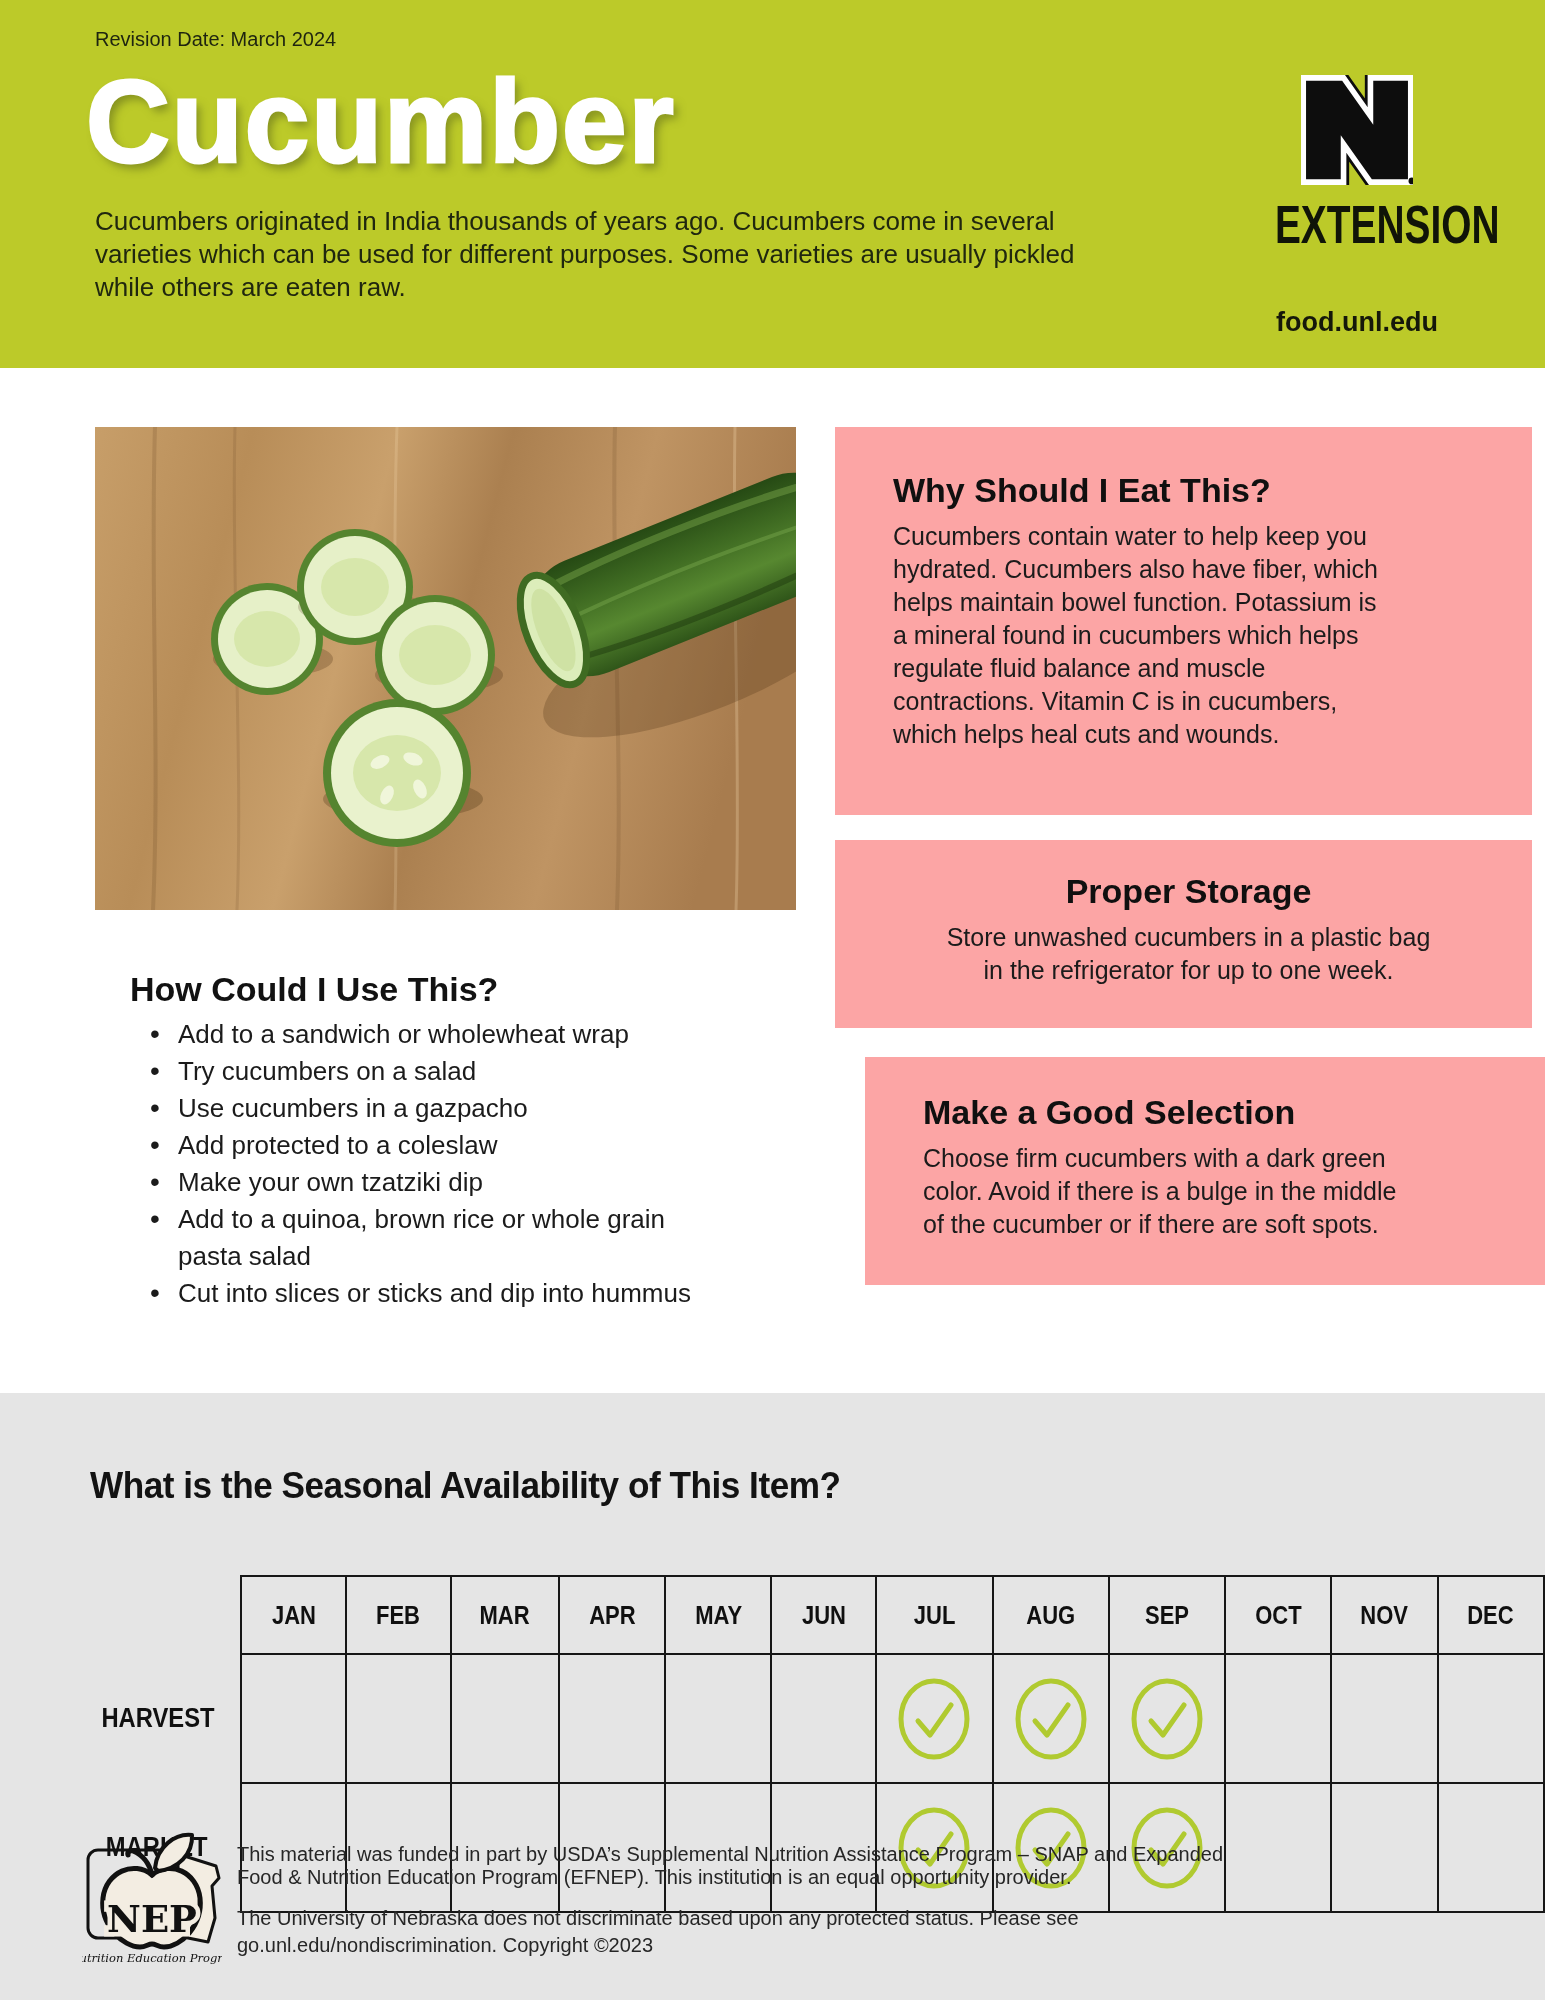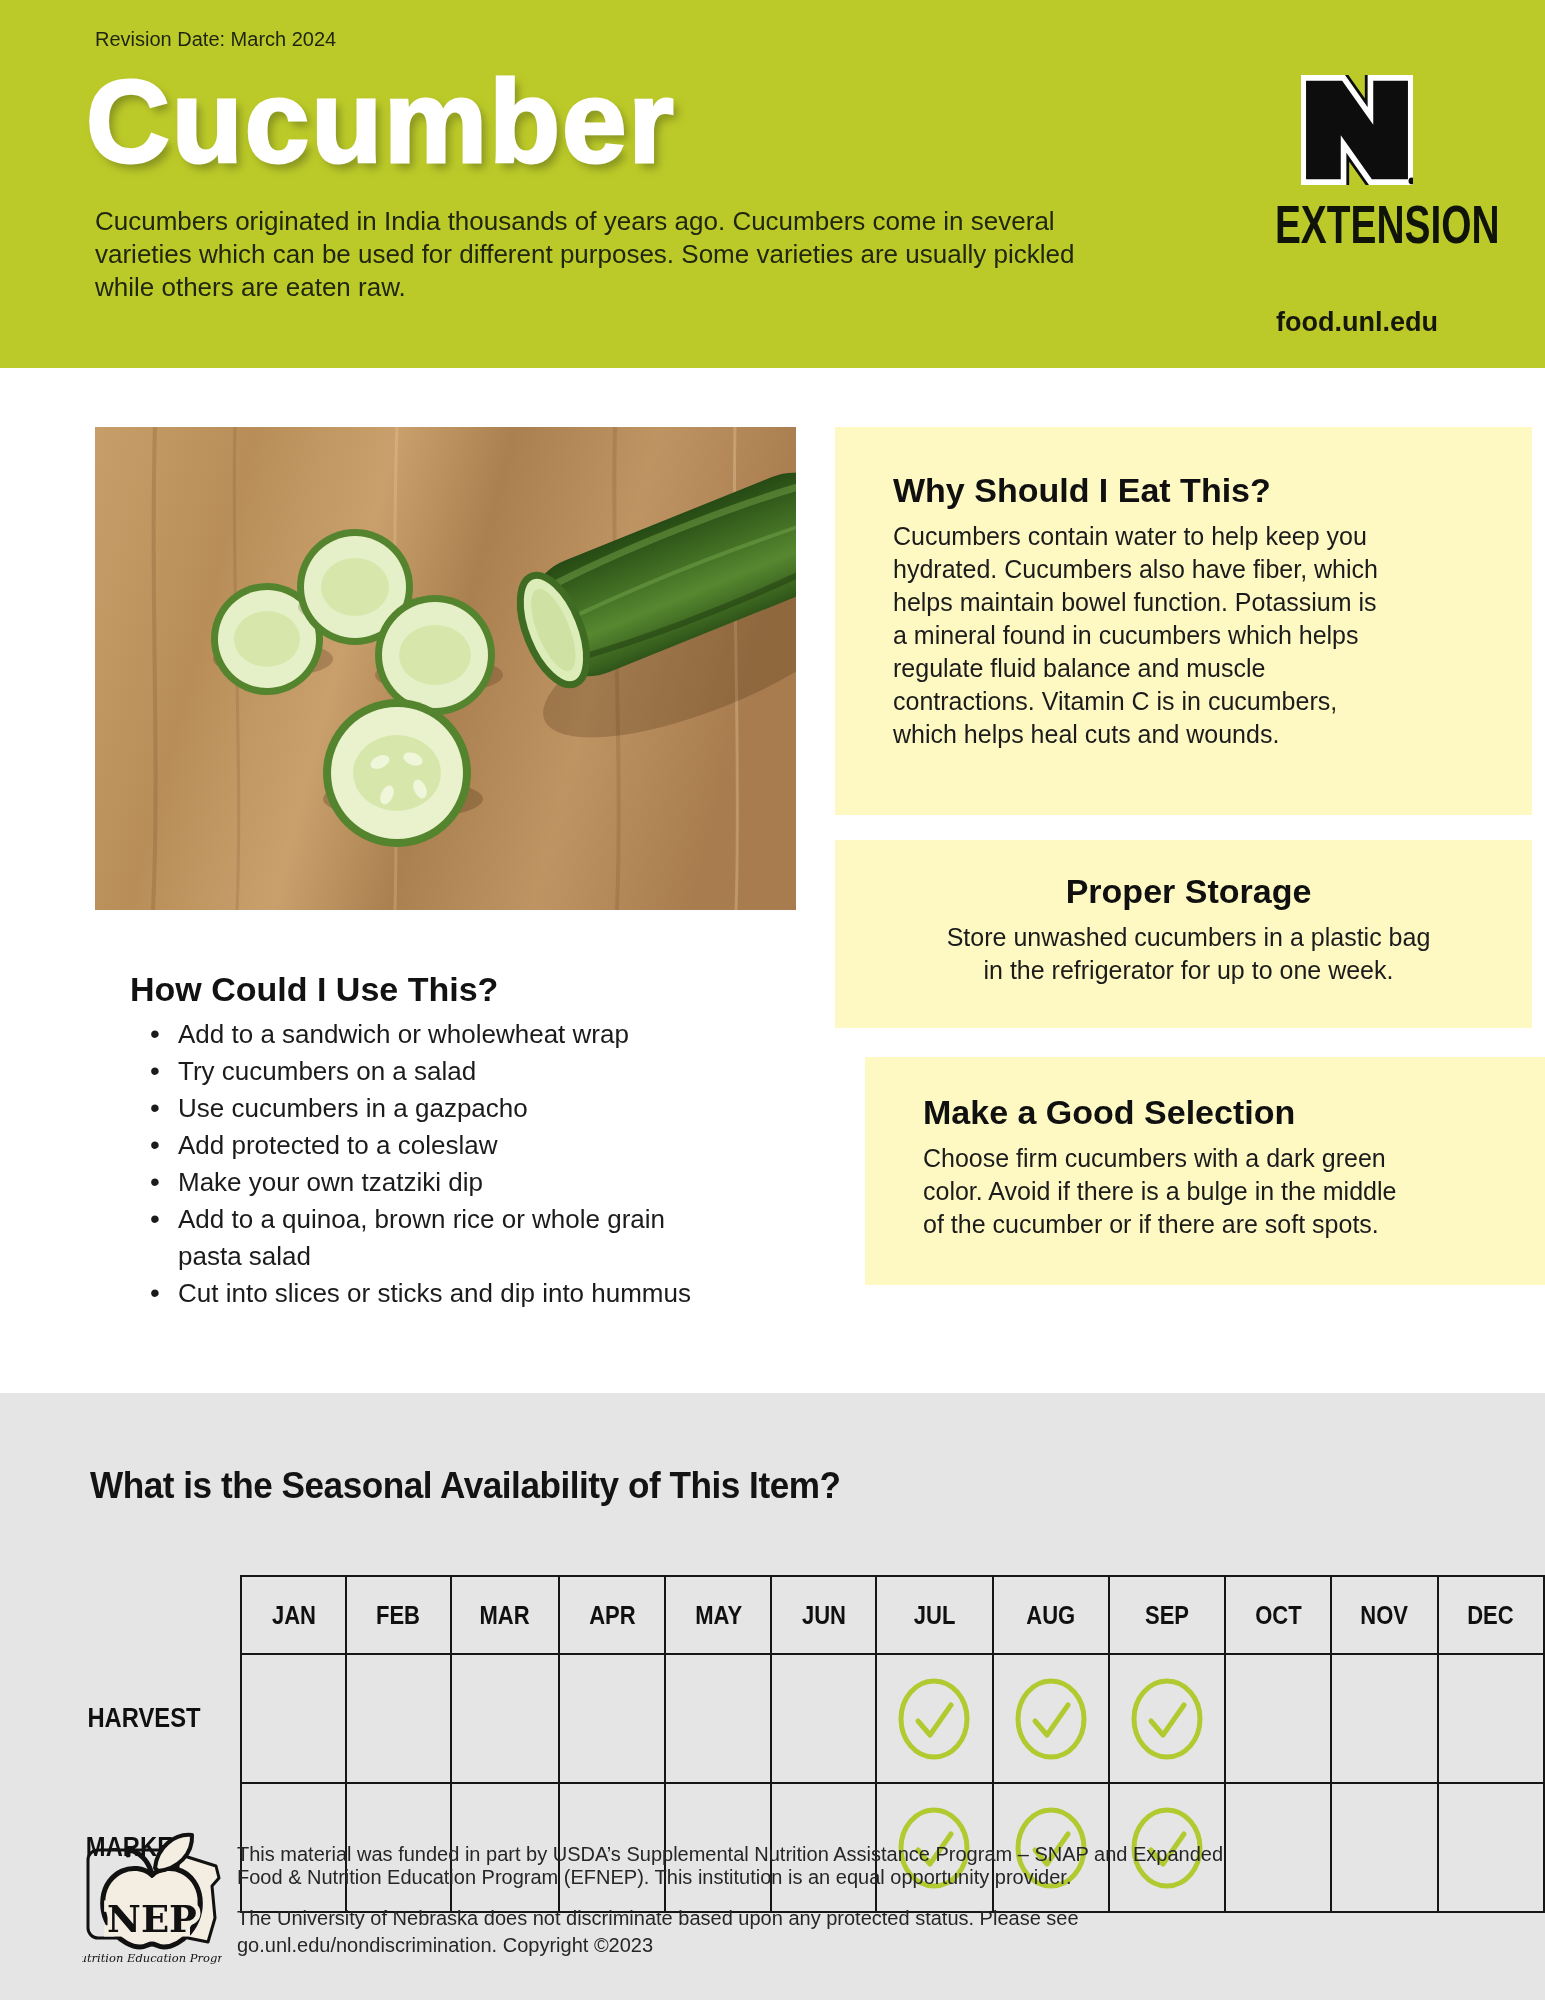--- a/index.html
+++ b/index.html
@@ -24,39 +24,39 @@
   .photo{position:absolute;left:95px;top:427px;width:701px;height:483px;}
 
   
   .usage-heading{position:absolute;left:130px;top:970px;font-size:34px;font-weight:bold;color:#121212;}
   .usage-list{position:absolute;left:148px;top:1016px;margin:0;padding:0;list-style:none;width:560px;}
   .usage-list li{position:relative;padding-left:30px;font-size:26px;line-height:37px;
                  color:#1b1b1b;white-space:pre-line;}
   .usage-list li::before{content:"\2022";position:absolute;left:2px;top:-1px;font-size:28px;color:#1b1b1b;}
 
   
-  .box{position:absolute;left:835px;width:697px;background:#fef9c3;box-sizing:border-box;
+  .box{position:absolute;left:835px;width:697px;background:#fca5a5;box-sizing:border-box;
        padding:0 48px 0 58px;}
   .box h2{margin:0 0 10px 0;font-size:34px;font-weight:bold;color:#101010;}
   .box p{margin:0;font-size:25px;line-height:33px;color:#1b1b1b;white-space:pre-line;}
   .box1{top:427px;height:388px;padding-top:44px;}
   .box2{top:840px;height:188px;padding-top:32px;text-align:center;}
   .box3{top:1057px;height:228px;padding-top:36px;margin-left:30px;}
 
   
   .seasonal{position:absolute;left:0;top:1393px;width:1545px;height:607px;background:#f3ede2;}
   .seasonal-heading{position:absolute;left:90px;top:72px;font-size:37px;font-weight:bold;color:#131313;
                     transform:scaleX(.95);transform-origin:left;white-space:nowrap;letter-spacing:-.5px;}
   .season-table{position:absolute;left:60px;top:182px;border-collapse:collapse;table-layout:fixed;}
   .season-table td,.season-table th{padding:12px;}
   .season-table .mcell{border:2px solid #161616;width:101px;text-align:center;vertical-align:middle;}
   .season-table thead .mcell{height:52px;}
   .season-table tbody .mcell{height:103px;}
   .mh{display:inline-block;font-size:25px;font-weight:bold;color:#101010;transform:scaleX(.88);}
-  .rowlab{border:none;width:177px;text-align:left;padding-right:22px;vertical-align:middle;}
+  .rowlab{border:none;width:177px;text-align:center;padding-right:22px;vertical-align:middle;}
   .rowlab span{display:inline-block;font-size:27px;font-weight:bold;color:#101010;
                transform:scaleX(.88);transform-origin:right;}
   .corner{border:none;}
   .check{display:block;margin:0 auto;}
 
   
   .nep{position:absolute;left:82px;top:1818px;}
   .funding{position:absolute;left:237px;top:1843px;font-size:20px;line-height:23px;color:#262626;
            white-space:pre-line;width:1060px;}
   .nondisc{position:absolute;left:237px;top:1905px;font-size:20px;line-height:27px;color:#262626;

